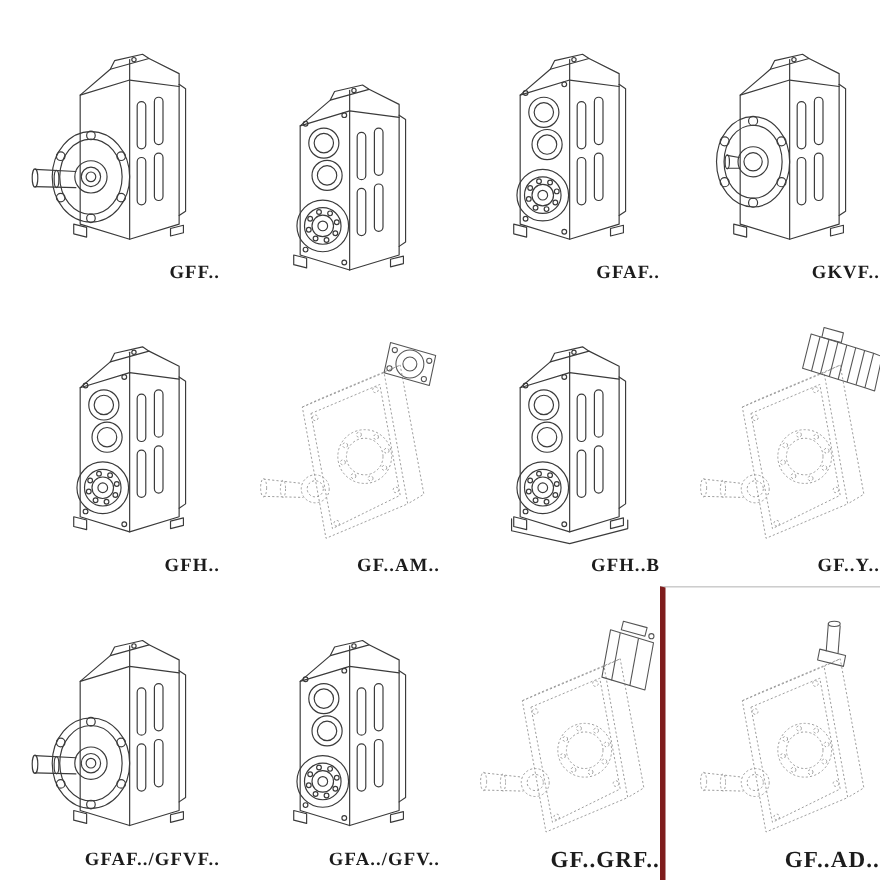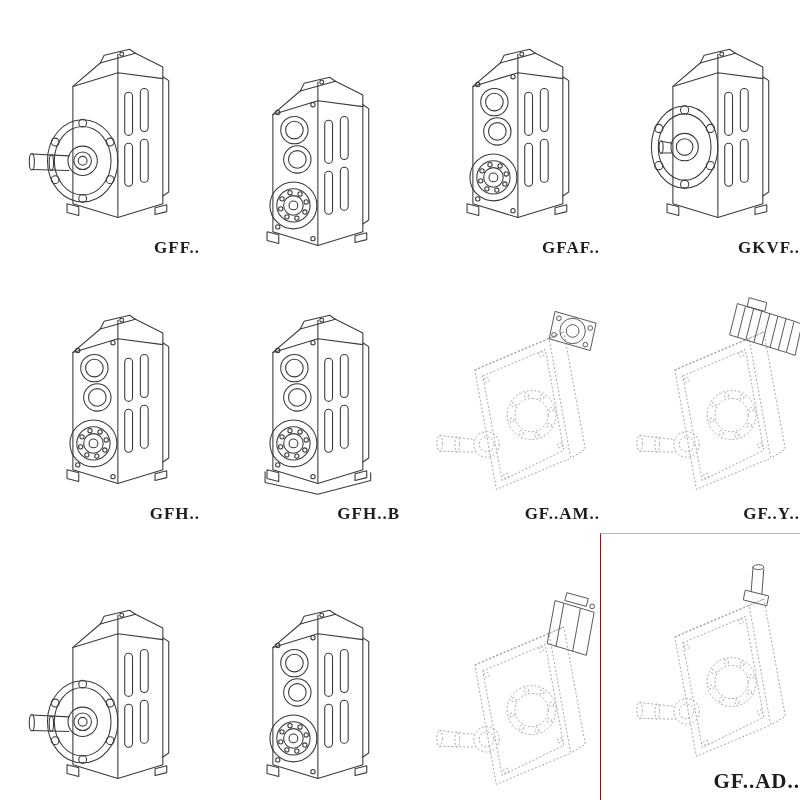--- a/index.html
+++ b/index.html
@@ -17,21 +17,21 @@
     padding-bottom:4px;box-sizing:border-box;
   }
   .drawing{width:176px;height:212px;flex:0 0 auto;}
   .drawing svg{width:100%;height:100%;display:block;}
   .label{
     height:28px;line-height:26px;font-weight:bold;font-size:17px;
     letter-spacing:1px;text-align:center;color:#1c1c1c;white-space:nowrap;
   }
   .cell:nth-child(11) .label,
   .cell:nth-child(12) .label{font-size:21px;}
-  .cell:nth-child(12){border-left:1px solid #7f1d1d;border-top:1px solid #b8b8b8;}
+  .cell:nth-child(12){border-left:5px solid #7f1d1d;border-top:1px solid #b8b8b8;}
 </style>
 </head>
 <body>
 
 <div class="page">
   <div class="grid" id="grid">
       <div class="cell">
         <div class="drawing">
           <svg viewBox="0 0 180 215" xmlns="http://www.w3.org/2000/svg">
             <g fill="none" stroke="#3b3b3b" stroke-width="1.1" stroke-linejoin="round" stroke-linecap="round">
@@ -215,62 +215,20 @@
               <circle cx="77.8" cy="145.3" r="2.2"></circle>
               <circle cx="84" cy="153.5" r="2.2"></circle>
               <circle cx="55" cy="62" r="2.2"></circle>
               <circle cx="91" cy="54" r="2.2"></circle>
               <circle cx="55" cy="179" r="2.2"></circle>
               <circle cx="91" cy="191" r="2.2"></circle>
             </g>
           </svg>
         </div>
         <div class="label">GFH..</div>
-      </div>
-      <div class="cell">
-        <div class="drawing">
-          <svg viewBox="0 0 180 215" xmlns="http://www.w3.org/2000/svg">
-            <g fill="none" stroke="#3b3b3b" stroke-width="1.1" stroke-linejoin="round" stroke-linecap="round">
-              <path d="M50,184 L50,64 L78,40 L82,32 L108,26 L114,30 L142,44 L142,54 L148,58 L148,172 L142,176 L142,184 L96,198 Z"></path>
-              <path d="M96,31 L96,198"></path>
-              <path d="M50,64 L96,50 L142,56"></path>
-              <path d="M78,40 L114,30"></path>
-              <circle cx="100" cy="31" r="2"></circle>
-              <rect x="103" y="70" width="8" height="44" rx="4"></rect>
-              <rect x="103" y="122" width="8" height="44" rx="4"></rect>
-              <rect x="119" y="66" width="8" height="44" rx="4"></rect>
-              <rect x="119" y="118" width="8" height="44" rx="4"></rect>
-              <path d="M142,54 L142,176"></path>
-              <path d="M44,184 L56,187 L56,196 L44,193 Z"></path>
-              <path d="M134,188 L146,185 L146,192 L134,195 Z"></path>
-              <circle cx="72" cy="80" r="14"></circle>
-              <circle cx="72" cy="80" r="9"></circle>
-              <circle cx="75" cy="110" r="14"></circle>
-              <circle cx="75" cy="110" r="9"></circle>
-              <circle cx="71" cy="157" r="24"></circle>
-              <circle cx="71" cy="157" r="17"></circle>
-              <circle cx="71" cy="157" r="10"></circle>
-              <circle cx="71" cy="157" r="4.5"></circle>
-              <circle cx="82.7" cy="163.8" r="2.2"></circle>
-              <circle cx="74.5" cy="170" r="2.2"></circle>
-              <circle cx="64.3" cy="168.7" r="2.2"></circle>
-              <circle cx="58" cy="160.5" r="2.2"></circle>
-              <circle cx="59.3" cy="150.3" r="2.2"></circle>
-              <circle cx="67.5" cy="144" r="2.2"></circle>
-              <circle cx="77.8" cy="145.3" r="2.2"></circle>
-              <circle cx="84" cy="153.5" r="2.2"></circle>
-              <circle cx="55" cy="62" r="2.2"></circle>
-              <circle cx="91" cy="54" r="2.2"></circle>
-              <circle cx="55" cy="179" r="2.2"></circle>
-              <circle cx="91" cy="191" r="2.2"></circle>
-              <path d="M42,186 L42,197 L96,209 L150,195 L150,187"></path>
-            </g>
-          </svg>
-        </div>
-        <div class="label">GFH..B</div>
       </div>
       <div class="cell">
         <div class="drawing">
           <svg viewBox="0 0 180 215" xmlns="http://www.w3.org/2000/svg">
             <g fill="none" stroke="#9a9a9a" stroke-width="0.9" stroke-dasharray="2,2" stroke-linejoin="round">
               <path d="M52,82 L128,50 L150,172 L74,204 Z"></path>
               <path d="M128,50 L143,43 L165,163 L150,172"></path>
               <path d="M52,82 L67,75 L143,43"></path>
               <path d="M60,88 L124,61 L143,164 L80,195 Z"></path>
               <circle cx="64" cy="92" r="2.6"></circle>
@@ -303,20 +261,62 @@
               <circle cx="165" cy="56" r="2.4"></circle>
               <circle cx="133" cy="46" r="2.4"></circle>
             </g>
           </svg>
         </div>
         <div class="label">GF..AM..</div>
       </div>
       <div class="cell">
         <div class="drawing">
           <svg viewBox="0 0 180 215" xmlns="http://www.w3.org/2000/svg">
+            <g fill="none" stroke="#3b3b3b" stroke-width="1.1" stroke-linejoin="round" stroke-linecap="round">
+              <path d="M50,184 L50,64 L78,40 L82,32 L108,26 L114,30 L142,44 L142,54 L148,58 L148,172 L142,176 L142,184 L96,198 Z"></path>
+              <path d="M96,31 L96,198"></path>
+              <path d="M50,64 L96,50 L142,56"></path>
+              <path d="M78,40 L114,30"></path>
+              <circle cx="100" cy="31" r="2"></circle>
+              <rect x="103" y="70" width="8" height="44" rx="4"></rect>
+              <rect x="103" y="122" width="8" height="44" rx="4"></rect>
+              <rect x="119" y="66" width="8" height="44" rx="4"></rect>
+              <rect x="119" y="118" width="8" height="44" rx="4"></rect>
+              <path d="M142,54 L142,176"></path>
+              <path d="M44,184 L56,187 L56,196 L44,193 Z"></path>
+              <path d="M134,188 L146,185 L146,192 L134,195 Z"></path>
+              <circle cx="72" cy="80" r="14"></circle>
+              <circle cx="72" cy="80" r="9"></circle>
+              <circle cx="75" cy="110" r="14"></circle>
+              <circle cx="75" cy="110" r="9"></circle>
+              <circle cx="71" cy="157" r="24"></circle>
+              <circle cx="71" cy="157" r="17"></circle>
+              <circle cx="71" cy="157" r="10"></circle>
+              <circle cx="71" cy="157" r="4.5"></circle>
+              <circle cx="82.7" cy="163.8" r="2.2"></circle>
+              <circle cx="74.5" cy="170" r="2.2"></circle>
+              <circle cx="64.3" cy="168.7" r="2.2"></circle>
+              <circle cx="58" cy="160.5" r="2.2"></circle>
+              <circle cx="59.3" cy="150.3" r="2.2"></circle>
+              <circle cx="67.5" cy="144" r="2.2"></circle>
+              <circle cx="77.8" cy="145.3" r="2.2"></circle>
+              <circle cx="84" cy="153.5" r="2.2"></circle>
+              <circle cx="55" cy="62" r="2.2"></circle>
+              <circle cx="91" cy="54" r="2.2"></circle>
+              <circle cx="55" cy="179" r="2.2"></circle>
+              <circle cx="91" cy="191" r="2.2"></circle>
+              <path d="M42,186 L42,197 L96,209 L150,195 L150,187"></path>
+            </g>
+          </svg>
+        </div>
+        <div class="label">GFH..B</div>
+      </div>
+      <div class="cell">
+        <div class="drawing">
+          <svg viewBox="0 0 180 215" xmlns="http://www.w3.org/2000/svg">
             <g fill="none" stroke="#9a9a9a" stroke-width="0.9" stroke-dasharray="2,2" stroke-linejoin="round">
               <path d="M52,82 L128,50 L150,172 L74,204 Z"></path>
               <path d="M128,50 L143,43 L165,163 L150,172"></path>
               <path d="M52,82 L67,75 L143,43"></path>
               <path d="M60,88 L124,61 L143,164 L80,195 Z"></path>
               <circle cx="64" cy="92" r="2.6"></circle>
               <circle cx="120" cy="66" r="2.6"></circle>
               <circle cx="139" cy="159" r="2.6"></circle>
               <circle cx="84" cy="190" r="2.6"></circle>
               <circle cx="110" cy="128" r="25"></circle>
@@ -378,20 +378,21 @@
               <circle cx="60" cy="140" r="15"></circle>
               <circle cx="60" cy="140" r="9"></circle>
               <circle cx="60" cy="140" r="4.5"></circle>
               <path d="M8,133 L46,135"></path>
               <path d="M8,149 L46,150"></path>
               <ellipse cx="8" cy="141" rx="2.6" ry="8.5"></ellipse>
               <ellipse cx="28" cy="142" rx="2.2" ry="8"></ellipse>
             </g>
           </svg>
         </div>
+        <div class="label">GFAF../GFVF..</div>
       </div>
       <div class="cell">
         <div class="drawing">
           <svg viewBox="0 0 180 215" xmlns="http://www.w3.org/2000/svg">
             <g fill="none" stroke="#3b3b3b" stroke-width="1.1" stroke-linejoin="round" stroke-linecap="round">
               <path d="M50,184 L50,64 L78,40 L82,32 L108,26 L114,30 L142,44 L142,54 L148,58 L148,172 L142,176 L142,184 L96,198 Z"></path>
               <path d="M96,31 L96,198"></path>
               <path d="M50,64 L96,50 L142,56"></path>
               <path d="M78,40 L114,30"></path>
               <circle cx="100" cy="31" r="2"></circle>
@@ -418,20 +419,21 @@
               <circle cx="67.5" cy="144" r="2.2"></circle>
               <circle cx="77.8" cy="145.3" r="2.2"></circle>
               <circle cx="84" cy="153.5" r="2.2"></circle>
               <circle cx="55" cy="62" r="2.2"></circle>
               <circle cx="91" cy="54" r="2.2"></circle>
               <circle cx="55" cy="179" r="2.2"></circle>
               <circle cx="91" cy="191" r="2.2"></circle>
             </g>
           </svg>
         </div>
+        <div class="label">GFA../GFV..</div>
       </div>
       <div class="cell">
         <div class="drawing">
           <svg viewBox="0 0 180 215" xmlns="http://www.w3.org/2000/svg">
             <g fill="none" stroke="#9a9a9a" stroke-width="0.9" stroke-dasharray="2,2" stroke-linejoin="round">
               <path d="M52,82 L128,50 L150,172 L74,204 Z"></path>
               <path d="M128,50 L143,43 L165,163 L150,172"></path>
               <path d="M52,82 L67,75 L143,43"></path>
               <path d="M60,88 L124,61 L143,164 L80,195 Z"></path>
               <circle cx="64" cy="92" r="2.6"></circle>
@@ -457,20 +459,21 @@
             </g>
             <g fill="none" stroke="#555555" stroke-width="1" stroke-linejoin="round">
               <path d="M134,16 L174,28 L166,72 L126,60 Z"></path>
               <path d="M143,19 L135,63"></path>
               <path d="M160,24 L152,68"></path>
               <path d="M146,8 L168,14 L166,22 L144,16 Z"></path>
               <circle cx="172" cy="22" r="2.4"></circle>
             </g>
           </svg>
         </div>
+        <div class="label">GF..GRF..</div>
       </div>
       <div class="cell">
         <div class="drawing">
           <svg viewBox="0 0 180 215" xmlns="http://www.w3.org/2000/svg">
             <g fill="none" stroke="#9a9a9a" stroke-width="0.9" stroke-dasharray="2,2" stroke-linejoin="round">
               <path d="M52,82 L128,50 L150,172 L74,204 Z"></path>
               <path d="M128,50 L143,43 L165,163 L150,172"></path>
               <path d="M52,82 L67,75 L143,43"></path>
               <path d="M60,88 L124,61 L143,164 L80,195 Z"></path>
               <circle cx="64" cy="92" r="2.6"></circle>

